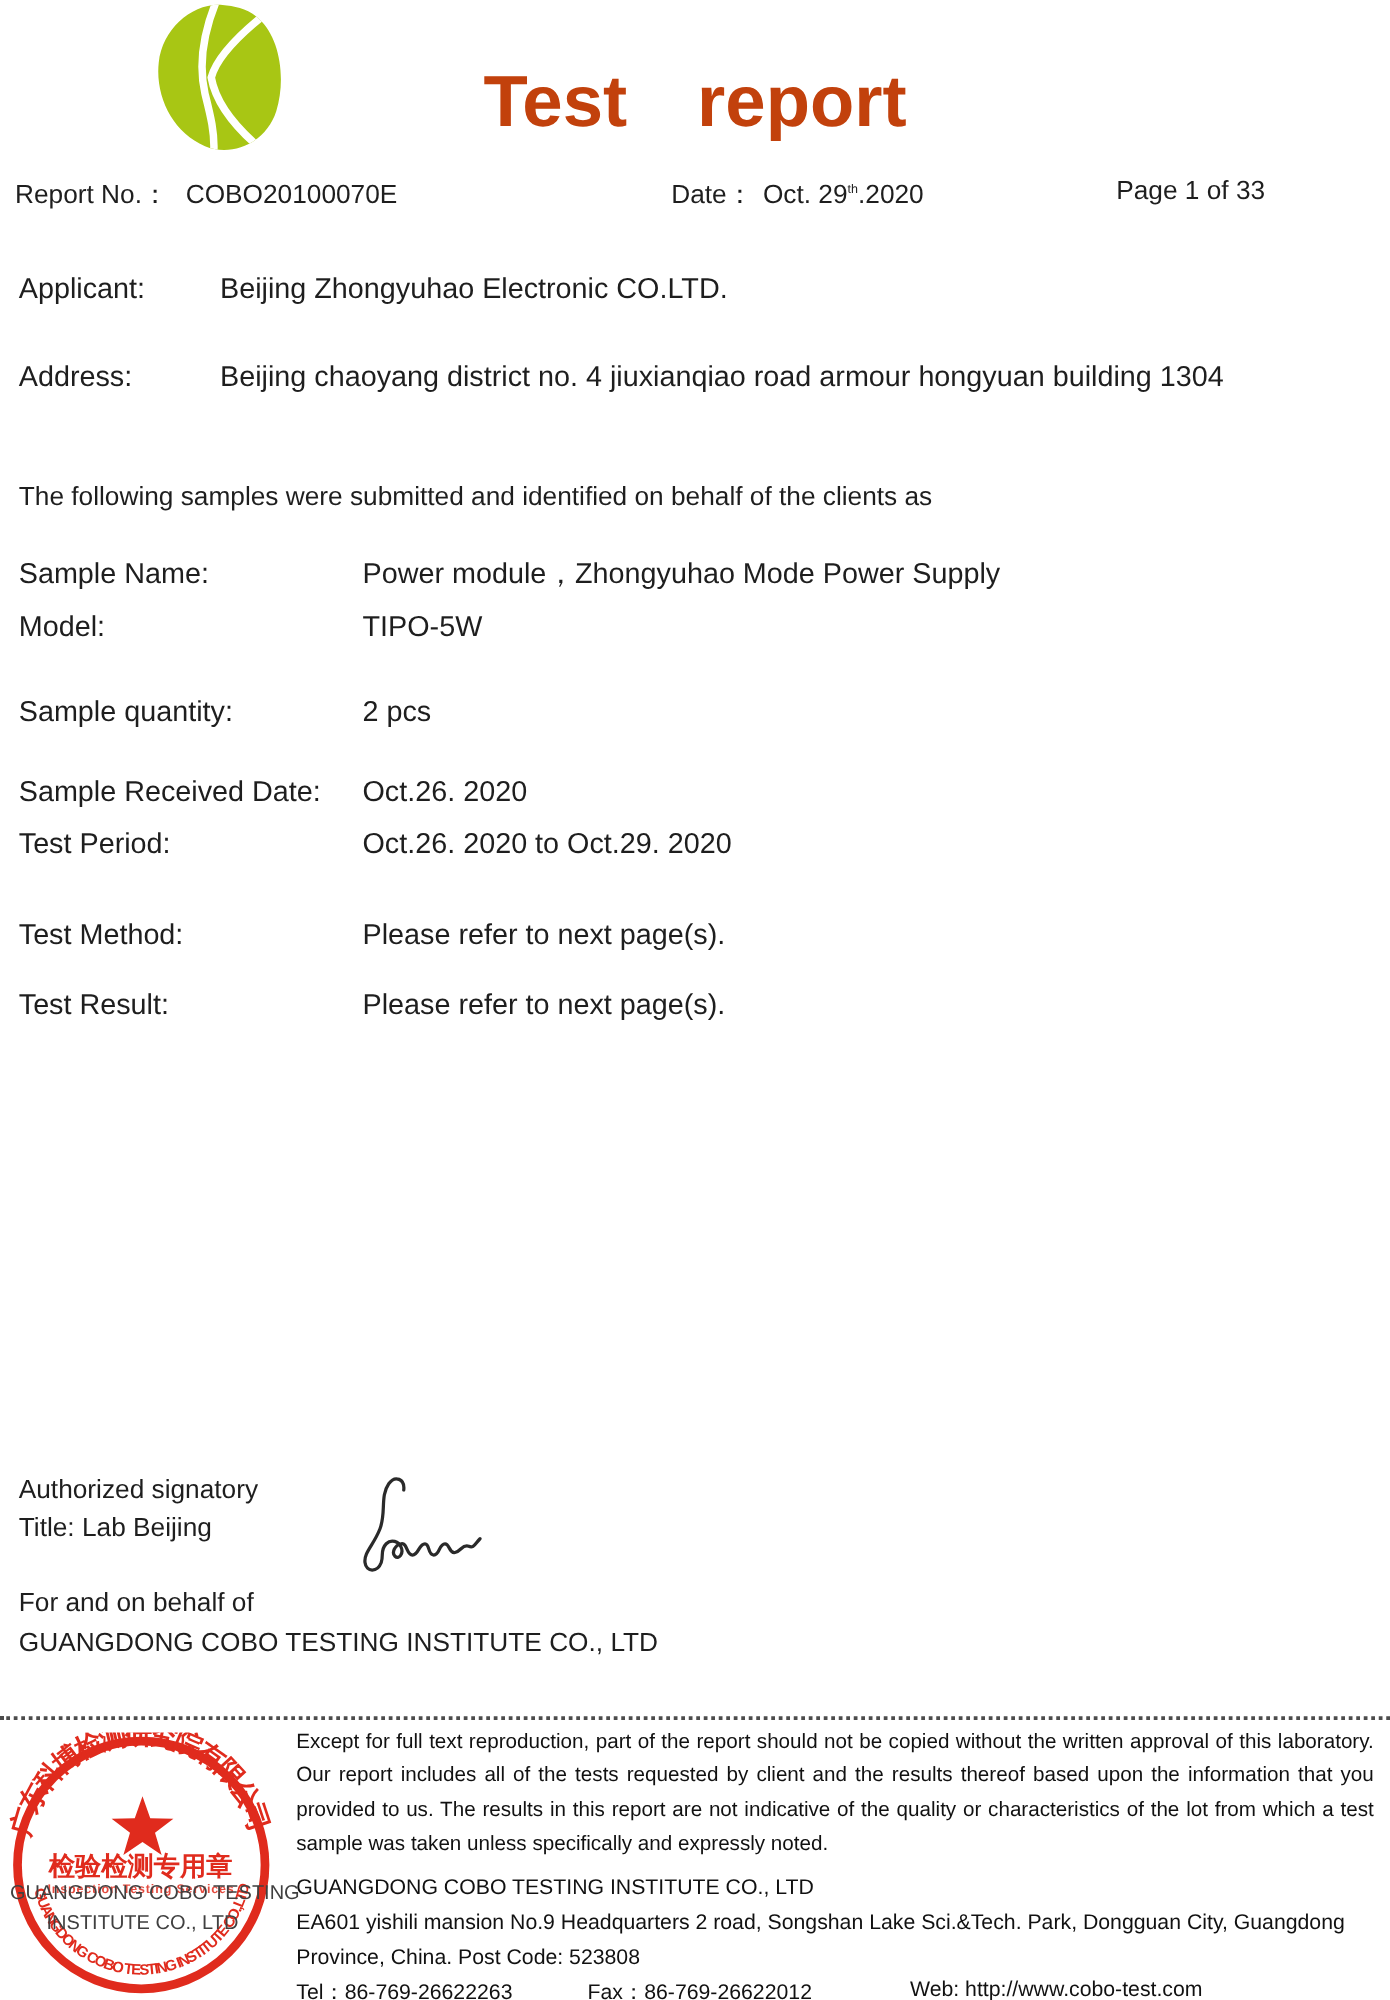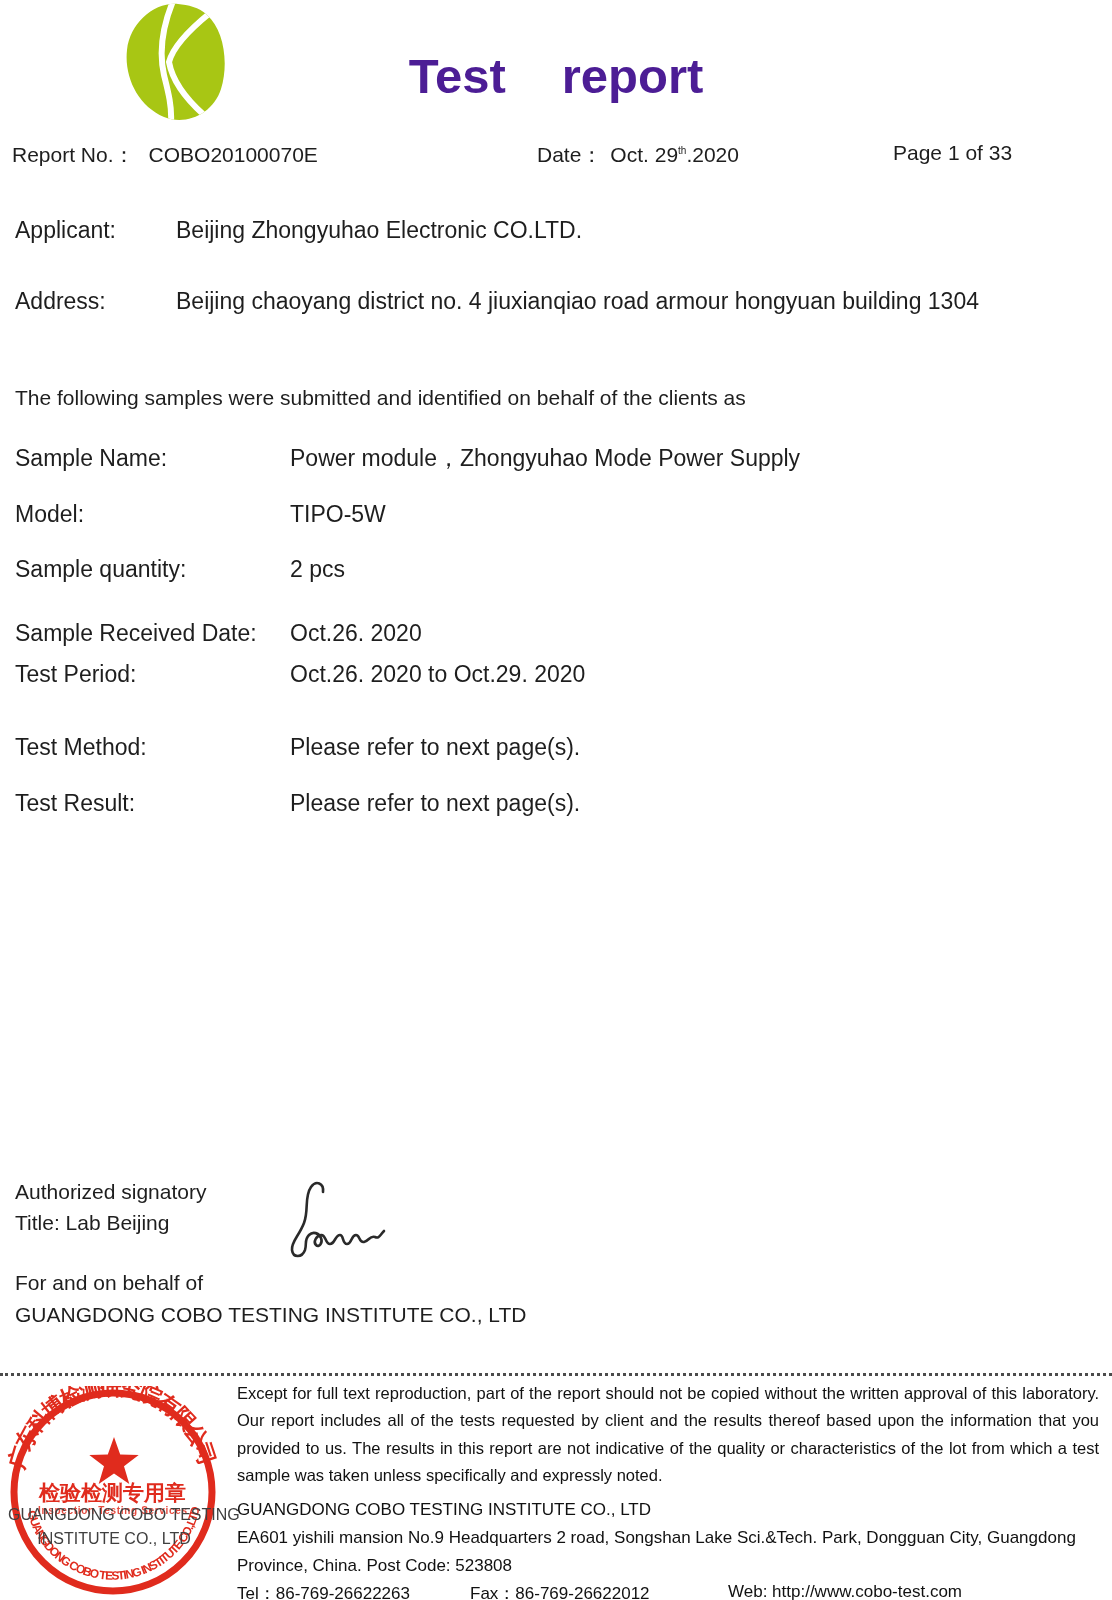--- a/index.html
+++ b/index.html
@@ -5,21 +5,21 @@
   html,body{margin:0;padding:0;background:#fff;}
   .page{
     position:relative;width:1112px;height:1600px;background:#ffffff;overflow:hidden;
     font-family:"Liberation Sans","DejaVu Sans",sans-serif;color:#1e1e1e;
   }
   
   .logo{position:absolute;left:118px;top:3px;width:112px;height:117px;}
   .title{
     position:absolute;left:0;top:48px;width:100%;
     display:flex;justify-content:center;gap:56px;
-    font-size:49px;font-weight:bold;color:#4c1d95;
+    font-size:58px;font-weight:bold;color:#c2410c;
   }
   .hdr-line{position:absolute;top:141px;left:0;width:100%;height:26px;font-size:21px;}
   .hdr-reportno{position:absolute;left:12px;white-space:nowrap;}
   .hdr-reportno .val{margin-left:14px;}
   .hdr-date{position:absolute;left:537px;white-space:nowrap;}
   .hdr-date .val{margin-left:8px;margin-top:44px;}
   .hdr-date sup{font-size:10px;}
   .hdr-page{position:absolute;left:893px;white-space:nowrap;}
   
   .row{position:absolute;left:15px;font-size:23px;line-height:25px;white-space:nowrap;}
@@ -99,21 +99,21 @@
     <span class="rl">Address:</span>
     <span class="rv">Beijing chaoyang district no. 4 jiuxianqiao road armour hongyuan building 1304</span>
   </div>
 
   <div class="intro">The following samples were submitted and identified on behalf of the clients as</div>
 
   <div class="row v290" style="top:446px">
     <span class="rl">Sample Name:</span>
     <span class="rv">Power module，Zhongyuhao Mode Power Supply</span>
   </div>
-  <div class="row v290" style="top:502px">
+  <div class="row v290" style="top:489px">
     <span class="rl">Model:</span>
     <span class="rv">TIPO-5W</span>
   </div>
   <div class="row v290" style="top:557px">
     <span class="rl">Sample quantity:</span>
     <span class="rv">2 pcs</span>
   </div>
   <div class="row v290" style="top:621px">
     <span class="rl">Sample Received Date:</span>
     <span class="rv">Oct.26. 2020</span>

